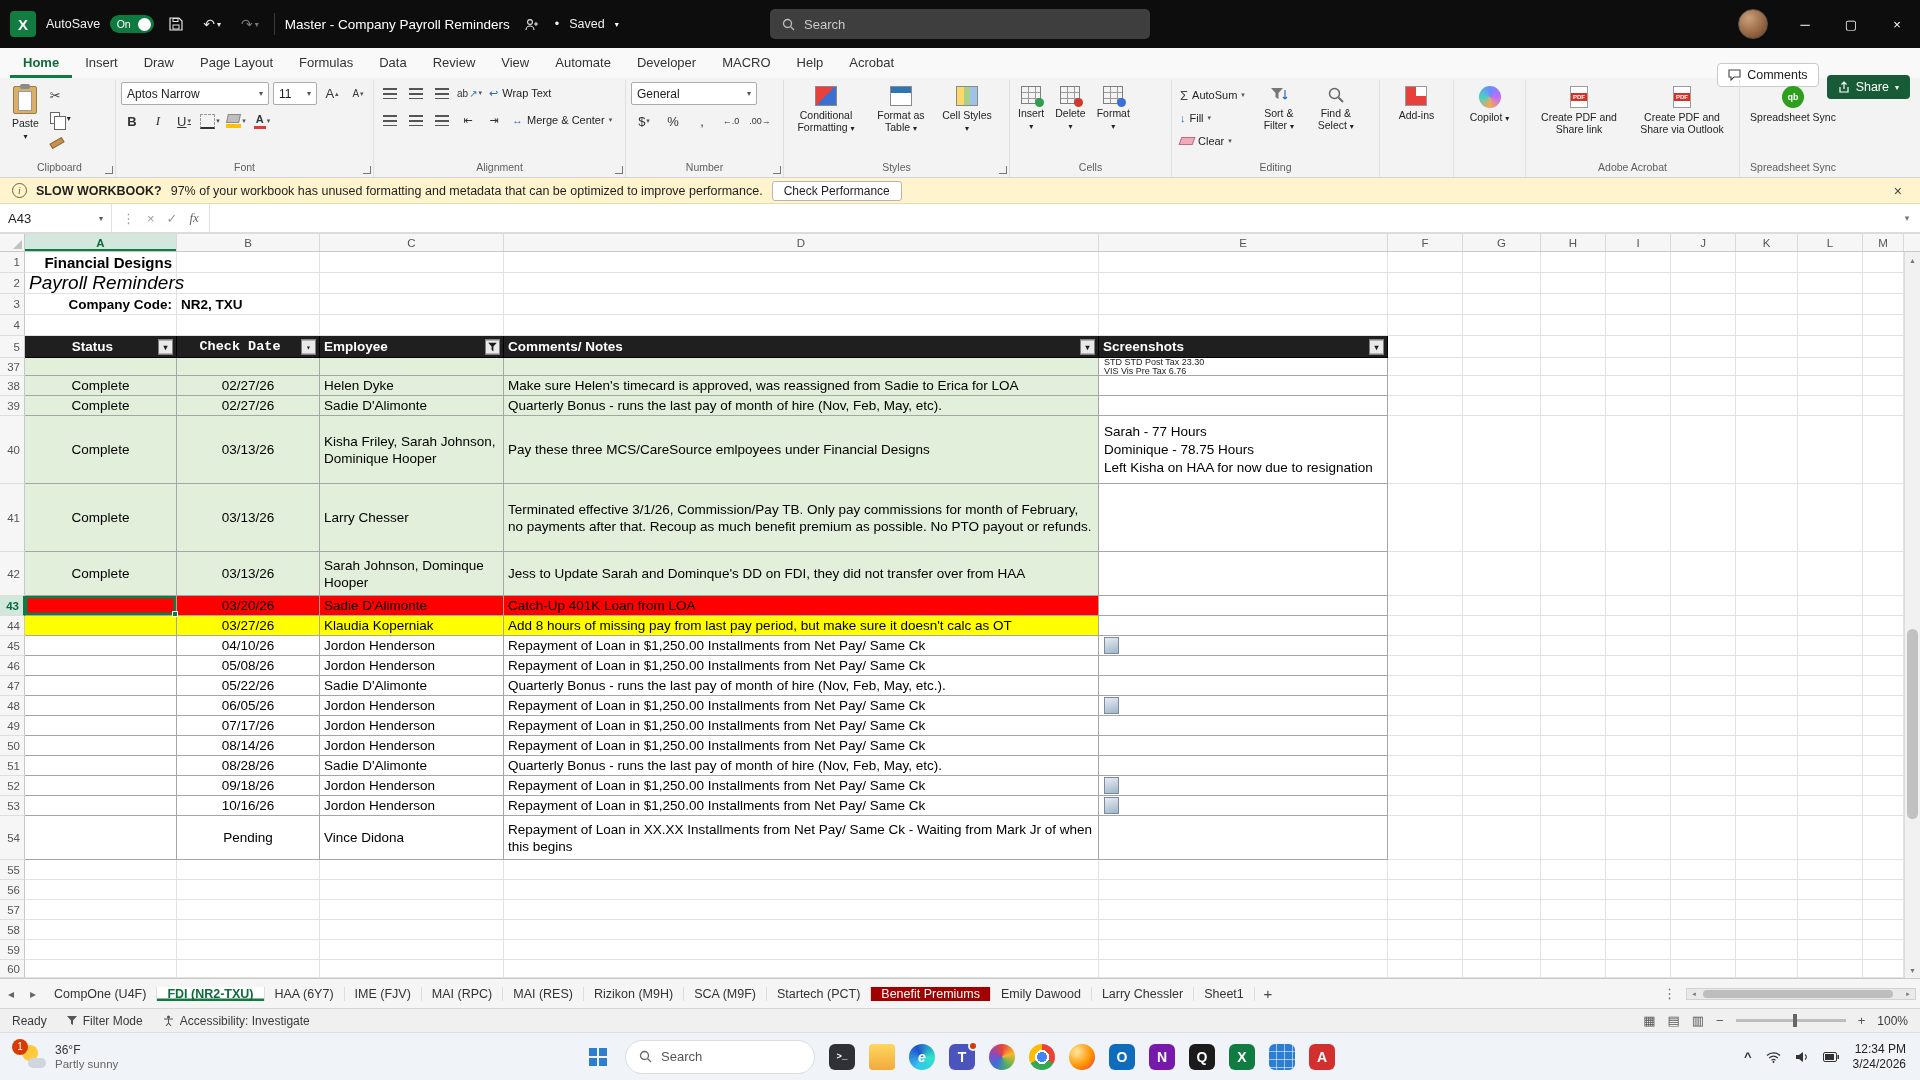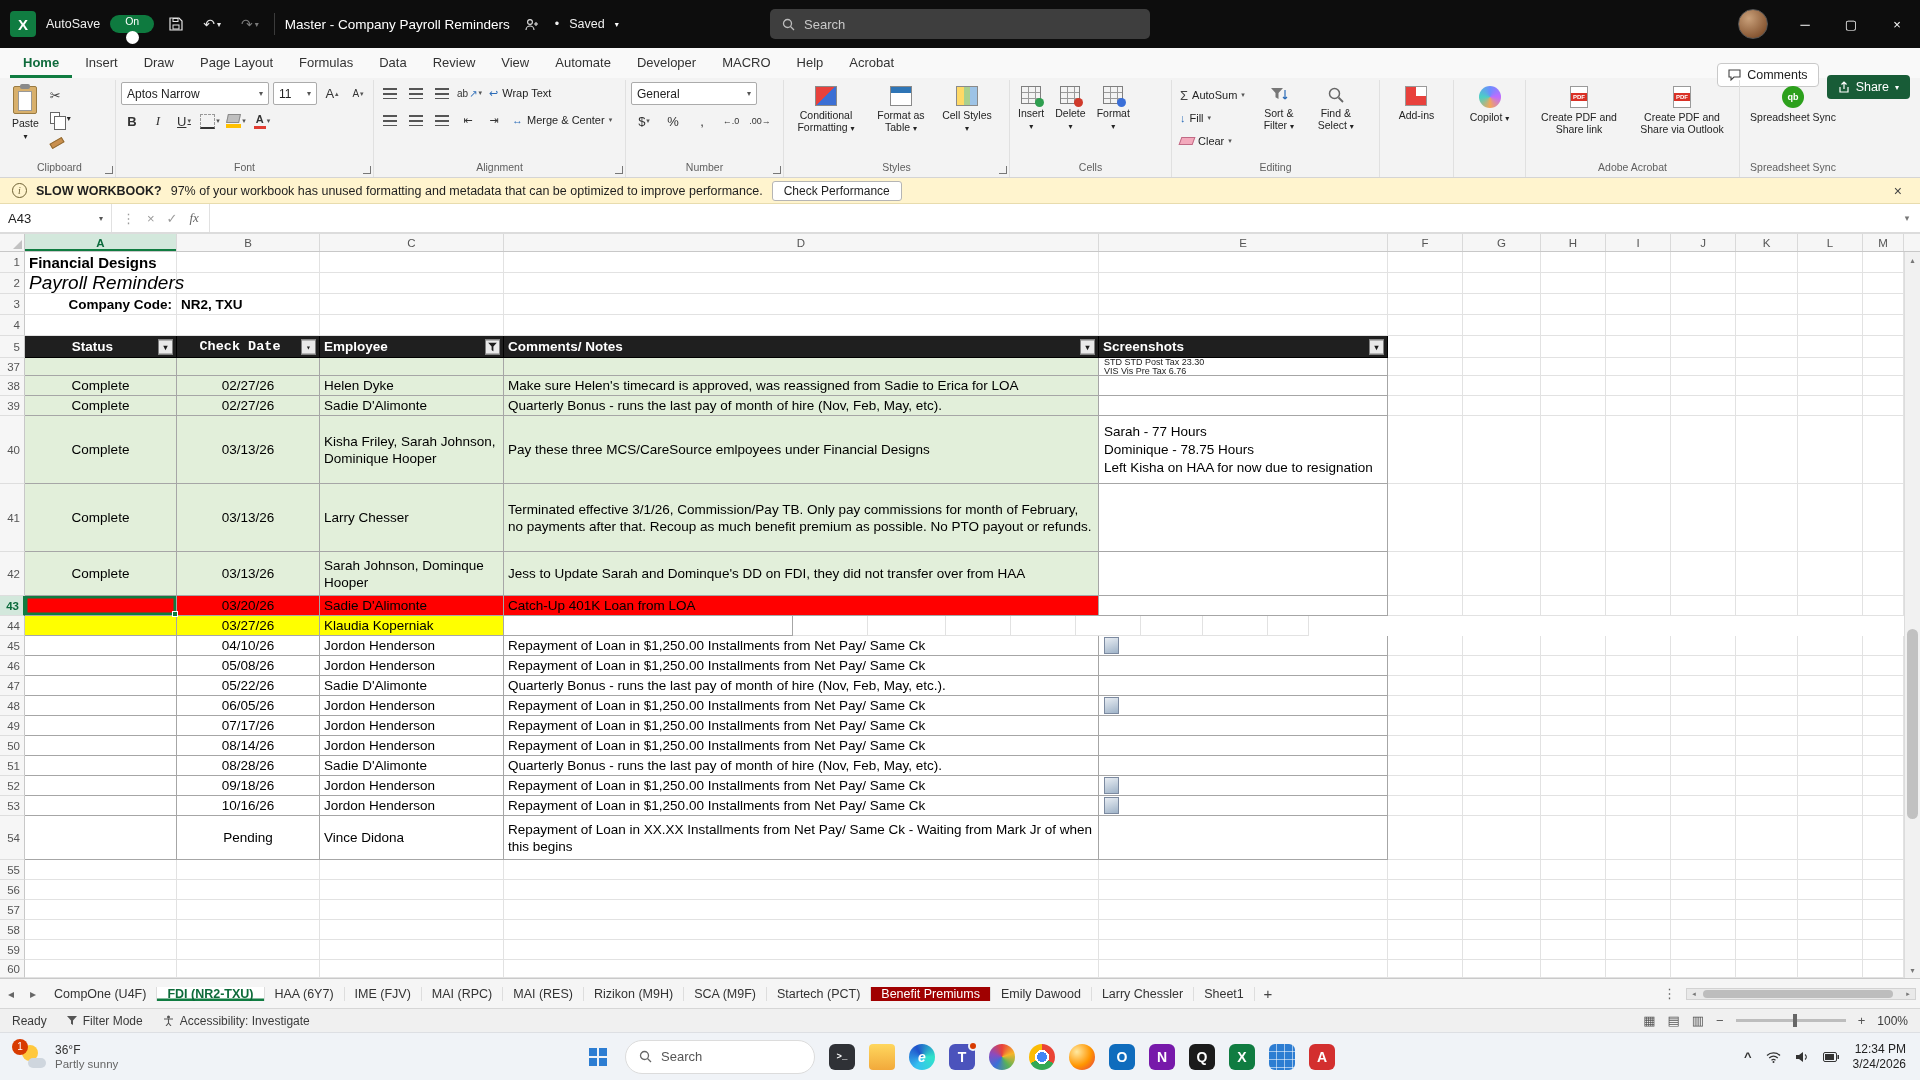--- a/index.html
+++ b/index.html
@@ -3,21 +3,21 @@
 <meta charset="utf-8">
 <style>
   * { box-sizing:border-box; margin:0; padding:0; }
   html,body { width:1920px; height:1080px; overflow:hidden; font-family:"Liberation Sans",sans-serif; }
   #app { width:1920px; height:1080px; display:flex; flex-direction:column; background:#fff; }
 
   
   .titlebar { height:48px; background:#0d0d0d; color:#fff; display:flex; align-items:center; padding:0 0 0 10px; gap:10px; position:relative; flex:none; }
   .excel-logo { width:26px; height:26px; background:#107C41; border-radius:4px; color:#fff; font-weight:bold; font-size:15px; display:flex; align-items:center; justify-content:center; }
   .tb-text { font-size:12.5px; color:#f0f0f0; }
-  .toggle { width:44px; height:18px; border-radius:9px; background:#0e7a3f; display:flex; align-items:center; padding:0 3px; gap:4px; cursor:pointer;flex-direction:column; }
+  .toggle { width:44px; height:18px; border-radius:9px; background:#0e7a3f; display:flex; align-items:center; padding:0 3px; gap:4px; cursor:pointer; }
   .toggle .tgl-txt { color:#fff; font-size:10.5px; flex:1; text-align:center; }
   .toggle .knob { width:13px; height:13px; border-radius:50%; background:#fff; flex:none; }
   .tb-ibtn { color:#e6e6e6; font-size:14px; display:flex; align-items:center; gap:2px; padding:4px 5px; border-radius:3px; }
   .tb-ibtn.dim { color:#7a7a7a; }
   .mini { font-size:8px; color:inherit; }
   .tb-sep { width:1px; height:22px; background:#3b3b3b; }
   .tb-title { font-size:13.5px; color:#fff; white-space:nowrap; }
   .tb-search { position:absolute; left:50%; top:9px; transform:translateX(-50%); width:380px; height:30px; background:#3e3e3e; border-radius:5px; display:flex; align-items:center; gap:9px; padding:0 12px; color:#c9c9c9; font-size:13px; }
   .tb-right { margin-left:auto; display:flex; align-items:center; height:48px; }
   .avatar { width:30px; height:30px; border-radius:50%; background:radial-gradient(circle at 35% 30%, #c9a07a, #8a5a36 70%, #5d3a20); margin-right:14px; border:1px solid #555; }
@@ -621,21 +621,21 @@
         <div class="chdr" style="width: 65px;">L</div>
         <div class="chdr" style="width: 41px;">M</div>
       </div>
     <div class="chfill"></div>
   </div>
 
   <div class="gridwrap">
     <div class="gridcells">
         <div class="grow" style="height: 21px;">
           <div class="rnum">1</div>
-          <div class="cell t-title ovf" style="width: 152px;">
+          <div class="cell t-title ovf" style="width: 152px; justify-content: flex-end;">
             <span class="ctext">Financial Designs</span>
           </div>
           <div class="cell" style="width: 143px;"></div>
           <div class="cell" style="width: 184px;"></div>
           <div class="cell" style="width: 595px;"></div>
           <div class="cell" style="width: 289px;"></div>
           <div class="cell" style="width: 75px;"></div>
           <div class="cell" style="width: 78px;"></div>
           <div class="cell" style="width: 65px;"></div>
           <div class="cell" style="width: 65px;"></div>
@@ -901,20 +901,23 @@
           <div class="cell" style="width: 41px;"></div>
         </div>
         <div class="grow" style="height: 20px;">
           <div class="rnum">44</div>
           <div class="cell ctr tb bg-yellow" style="width: 152px;"></div>
           <div class="cell ctr tb bg-yellow" style="width: 143px;">
             <span class="ctext">03/27/26</span>
           </div>
           <div class="cell wrap tb bg-yellow" style="width: 184px;">
             <span class="ctext">Klaudia Koperniak</span>
+          </div>
+          <div class="cell wrap tb bg-yellow" style="width: 595px;">
+            <span class="ctext">Add 8 hours of missing pay from last pay period, but make sure it doesn't calc as OT</span>
           </div>
           <div class="cell shots tb" style="width: 289px;"></div>
           <div class="cell" style="width: 75px;"></div>
           <div class="cell" style="width: 78px;"></div>
           <div class="cell" style="width: 65px;"></div>
           <div class="cell" style="width: 65px;"></div>
           <div class="cell" style="width: 65px;"></div>
           <div class="cell" style="width: 62px;"></div>
           <div class="cell" style="width: 65px;"></div>
           <div class="cell" style="width: 41px;"></div>

